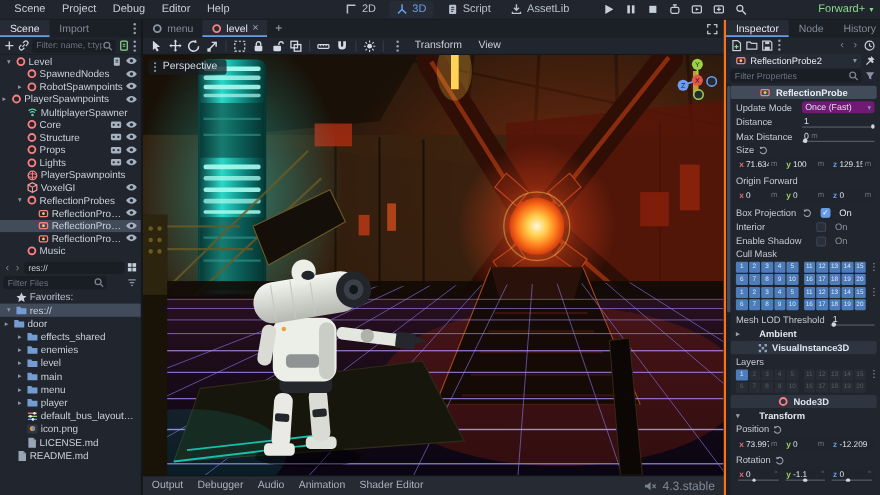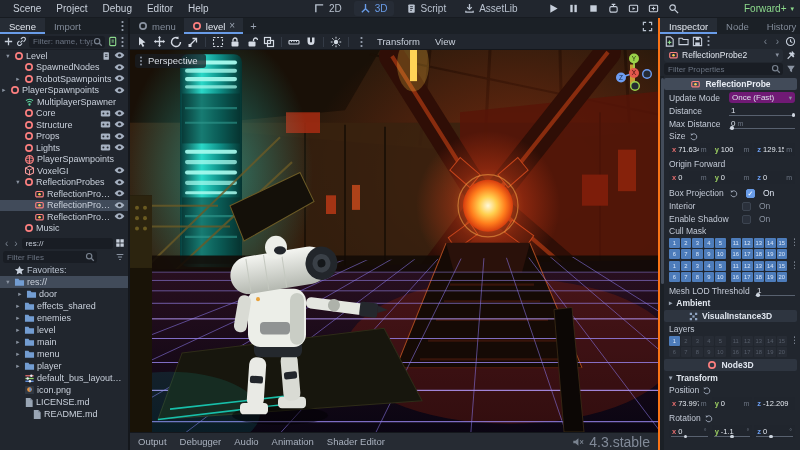--- a/index.html
+++ b/index.html
@@ -59,21 +59,21 @@
 .vp-toolbar{height:16px;background:#21262e;display:flex;align-items:center;gap:1px;padding:0 4px;border-bottom:1px solid #14171c;flex-shrink:0}
 .tbtn{width:16px;height:14px;display:flex;align-items:center;justify-content:center;border-radius:2px}
 .tsep{width:1px;height:10px;background:#343b46;margin:0 3px}
 .tmenu{padding:0 7px;font-size:9.5px;color:#c9d0db}
 .viewport{flex:1;position:relative;background:#000;overflow:hidden}
 .viewport>svg.scene{position:absolute;inset:0;width:100%;height:100%}
 .persp{position:absolute;left:5px;top:4px;background:rgba(24,28,35,.75);border-radius:3px;padding:1px 8px 2px 4px;font-size:9.5px;color:#d8dde5;display:flex;gap:5px;align-items:center}
 .gizmo{position:absolute;right:3px;top:1px}
 .bottom-bar{height:18px;background:#262b33;display:flex;align-items:center;padding:0 8px;gap:13px;border-top:1px solid #14171c;flex-shrink:0}
 .btab{font-size:9.5px;color:#aab2bf}
-.version{margin-left:auto;display:flex;align-items:center;gap:5px;color:#818a98;font-size:14px}
+.version{margin-left:auto;display:flex;align-items:center;gap:5px;color:#818a98;font-size:11px}
 
 
 .inspector{position:absolute;right:0;top:18px;bottom:0;width:142px;background:#21262e;border-left:2px solid #f97316;display:flex;flex-direction:column}
 .insp-toolbar{height:14px;display:flex;align-items:center;gap:3px;padding:0 4px;flex-shrink:0}
 .itb{width:13px;height:13px;display:flex;align-items:center;justify-content:center}
 .itb.txt{color:#79828f;font-size:10px;width:9px}
 .spacer{flex:1}
 .node-select{height:14px;display:flex;align-items:center;gap:3px;padding:0 4px;flex-shrink:0}
 .nsfield{flex:1;min-width:0;display:flex;align-items:center;gap:3px;background:#262c35;border-radius:3px;height:13px;padding:0 4px;font-size:8.5px;color:#e2e7ef}
 .nsfield .dd{margin-left:auto;color:#8a93a1;font-size:7px}
@@ -104,21 +104,21 @@
 .checkbox.checked{background:#699ce8;border-color:#699ce8}
 .onlbl{font-size:8.5px;color:#dfe6f2}
 .onlbl.dim{color:#8a93a1}
 .grid-wrap{display:flex;align-items:flex-start;gap:3px;margin:1px 0 2px}
 .maskgrid{display:flex;flex-direction:column;gap:1px}
 .mrow{display:flex;gap:1px}
 .mcell{width:10.5px;height:10px;background:#4d7cba;border-radius:1px;font-size:5.8px;color:#d9e6f8;display:flex;align-items:center;justify-content:center}
 .mcell.g5{margin-right:4px}
 .mcell.off{background:#272c35;color:#565e6b}
 .gdots{color:#9aa3b2;font-size:9px;margin-left:auto;margin-right:1px;line-height:1.1}
-.collapsible{height:12px;display:flex;align-items:center;gap:4px;font-weight:bold;font-size:8.5px;color:#e2e7ef}
+.collapsible{height:12px;display:flex;align-items:center;gap:18px;font-weight:bold;font-size:8.5px;color:#e2e7ef}
 .carr{color:#98a2b0;font-size:6.5px}
 </style>
 </head>
 <body>
 
 <header class="menubar">
   <nav class="menus">
       <span class="menu-item">Scene</span>
       <span class="menu-item">Project</span>
       <span class="menu-item">Debug</span>
@@ -588,21 +588,21 @@
       <div class="trow selected" style="padding-left:4px">
         <span class="arrow">▾</span>
         <span class="ic">
           <svg width="11" height="10" viewBox="0 0 12 11">
             <path d="M1 2h3.8l1.2 1.6H11v5.9H1z" fill="#739dd2"></path>
           </svg>
         </span>
         <span class="label">res://</span>
         <span class="trail"></span>
       </div>
-      <div class="trow" style="padding-left:16px">
+      <div class="trow" style="padding-left:2px">
         <span class="arrow">▸</span>
         <span class="ic">
           <svg width="11" height="10" viewBox="0 0 12 11">
             <path d="M1 2h3.8l1.2 1.6H11v5.9H1z" fill="#739dd2"></path>
           </svg>
         </span>
         <span class="label">door</span>
         <span class="trail"></span>
       </div>
       <div class="trow" style="padding-left:14px">
@@ -696,21 +696,21 @@
         <span class="arrow"></span>
         <span class="ic">
           <svg width="10" height="11" viewBox="0 0 11 12">
             <path d="M2 1h5l2.5 2.5V11H2z" fill="#9aa6b5"></path>
             <path d="M7 1v2.5h2.5z" fill="#6f7a88"></path>
           </svg>
         </span>
         <span class="label">LICENSE.md</span>
         <span class="trail"></span>
       </div>
-      <div class="trow" style="padding-left:22px">
+      <div class="trow" style="padding-left:5px">
         <span class="arrow"></span>
         <span class="ic">
           <svg width="10" height="11" viewBox="0 0 11 12">
             <path d="M2 1h5l2.5 2.5V11H2z" fill="#9aa6b5"></path>
             <path d="M7 1v2.5h2.5z" fill="#6f7a88"></path>
           </svg>
         </span>
         <span class="label">README.md</span>
         <span class="trail"></span>
       </div>

